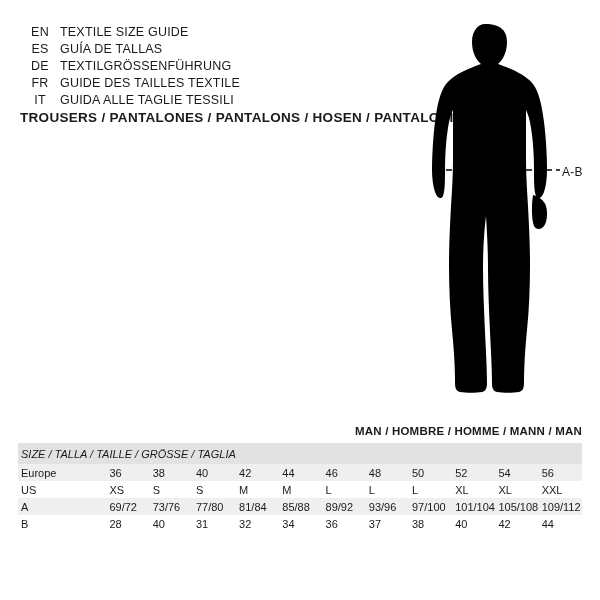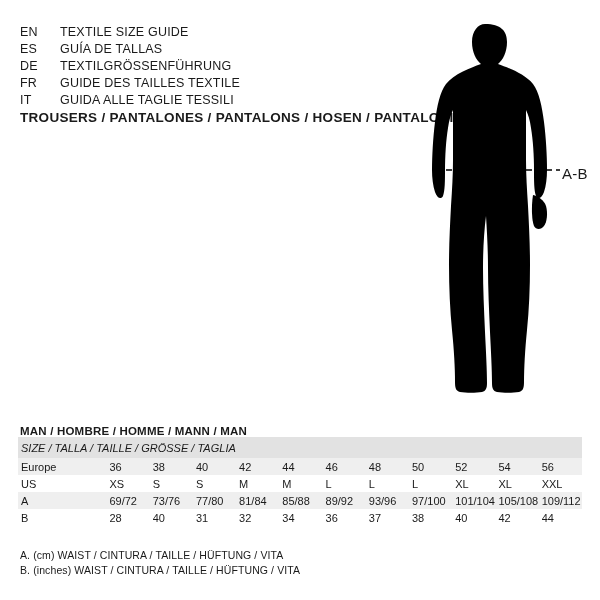--- a/index.html
+++ b/index.html
@@ -27,20 +27,21 @@
     position: absolute;
     left: 20px;
     top: 16px;
     width: 380px;
   }
   .lang-row {
     display: flex;
     align-items: baseline;
     height: 17px;
     line-height: 17px;
+    text-align: center;
   }
   .lang-code {
     width: 40px;
     flex: 0 0 40px;
     font-size: 12.5px;
     letter-spacing: 0.2px;
   }
   .lang-title {
     font-size: 12.5px;
     letter-spacing: 0.2px;
@@ -67,37 +68,38 @@
     width: 190px;
     height: 400px;
   }
   .figure-wrap svg {
     display: block;
   }
   .ab-label {
     position: absolute;
     left: 152px;
     top: 155px;
-    font-size: 15px;
+    font-size: 12px;
     letter-spacing: 0.3px;
   }
 
   
   .table-section {
     position: absolute;
     left: 18px;
     top: 425px;
     width: 564px;
   }
   .gender-heading {
     font-size: 11.5px;
     font-weight: bold;
     letter-spacing: 0.2px;
-    margin-bottom: 0;
+    margin-bottom: 6px;
     padding-left: 2px;
+    text-align: right;
   }
   table.size-table {
     border-collapse: collapse;
     width: 564px;
     table-layout: fixed;
     font-size: 11px;
   }
   table.size-table td, table.size-table th {
     text-align: left;
     padding: 2px 0 2px 3px;
@@ -294,18 +296,14 @@
           <td>37</td>
           <td>38</td>
           <td>40</td>
           <td>42</td>
           <td>44</td>
         </tr>
       </tbody>
     </table>
   </div>
 
-  <div class="footnotes">
-    <div>A. (cm) WAIST / CINTURA / TAILLE / HÜFTUNG / VITA</div>
-    <div>B. (inches) WAIST / CINTURA / TAILLE / HÜFTUNG / VITA</div>
-  </div>
 
 </div>
 
 </body></html>

